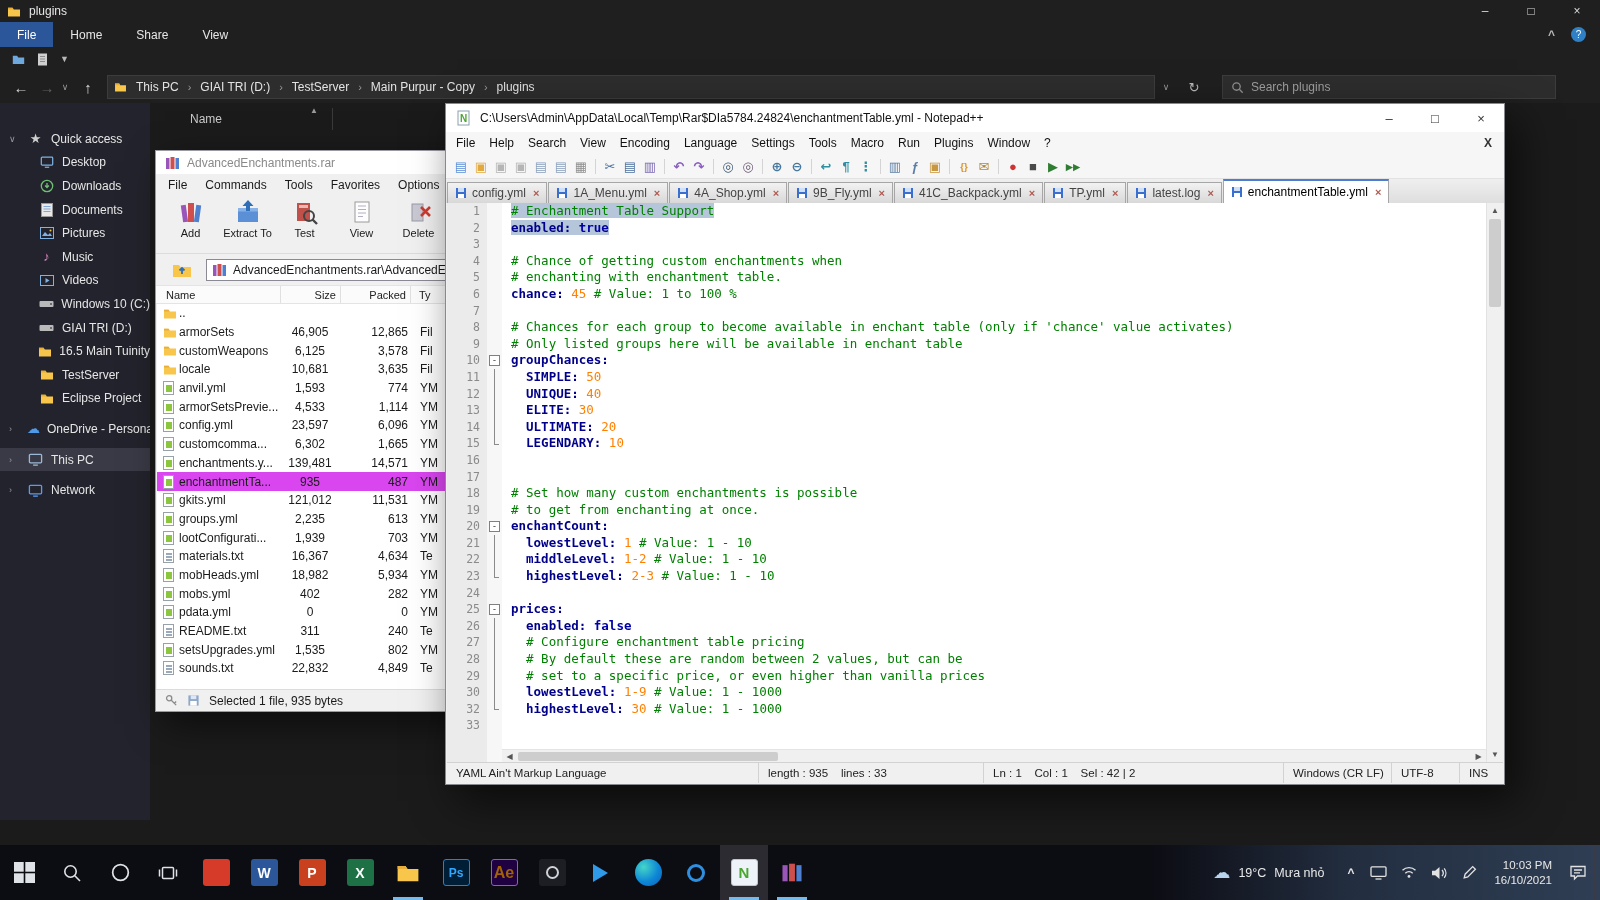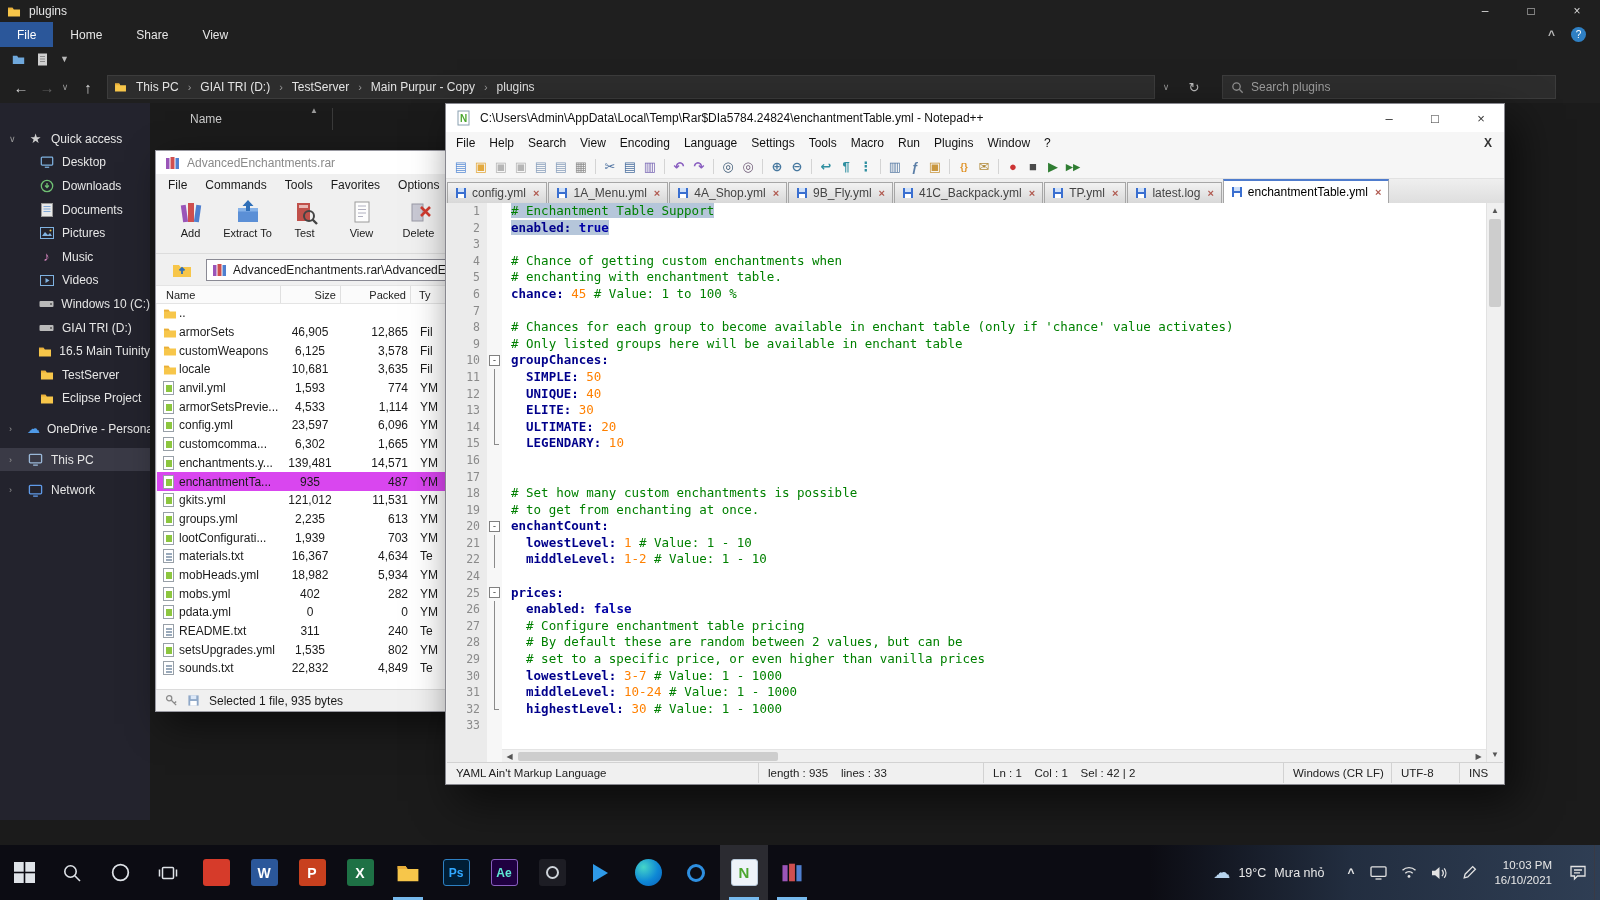--- a/index.html
+++ b/index.html
@@ -945,20 +945,28 @@
             <div class="ln-code"><span class="tk-p">  </span><span class="tk-k">lowestLevel:</span><span class="tk-p"> </span><span class="tk-n">1</span><span class="tk-p"> </span><span class="tk-c"># Value: 1 - 10</span></div>
           </div>
           <div class="cl-row">
             <div class="ln-num">22</div>
             <div class="ln-fold">
               <div class="fg-m"></div>
             </div>
             <div class="ln-code"><span class="tk-p">  </span><span class="tk-k">middleLevel:</span><span class="tk-p"> </span><span class="tk-n">1-2</span><span class="tk-p"> </span><span class="tk-c"># Value: 1 - 10</span></div>
           </div>
           <div class="cl-row">
+            <div class="ln-num">23</div>
+            <div class="ln-fold">
+              <div class="fg-e"></div>
+              <div class="fg-e2"></div>
+            </div>
+            <div class="ln-code"><span class="tk-p">  </span><span class="tk-k">highestLevel:</span><span class="tk-p"> </span><span class="tk-n">2-3</span><span class="tk-p"> </span><span class="tk-c"># Value: 1 - 10</span></div>
+          </div>
+          <div class="cl-row">
             <div class="ln-num">24</div>
             <div class="ln-fold"></div>
             <div class="ln-code"></div>
           </div>
           <div class="cl-row">
             <div class="ln-num">25</div>
             <div class="ln-fold">
               <div class="fold-box">-</div>
             </div>
             <div class="ln-code"><span class="tk-k">prices:</span></div>
@@ -989,28 +997,21 @@
             <div class="ln-fold">
               <div class="fg-m"></div>
             </div>
             <div class="ln-code"><span class="tk-p">  </span><span class="tk-c"># set to a specific price, or even higher than vanilla prices</span></div>
           </div>
           <div class="cl-row">
             <div class="ln-num">30</div>
             <div class="ln-fold">
               <div class="fg-m"></div>
             </div>
-            <div class="ln-code"><span class="tk-p">  </span><span class="tk-k">lowestLevel:</span><span class="tk-p"> </span><span class="tk-n">3-7</span><span class="tk-p"> </span><span class="tk-c"># Value: 1 - 1000</span></div>
-          </div>
-          <div class="cl-row">
-            <div class="ln-num">31</div>
-            <div class="ln-fold">
-              <div class="fg-m"></div>
-            </div>
-            <div class="ln-code"><span class="tk-p">  </span><span class="tk-k">middleLevel:</span><span class="tk-p"> </span><span class="tk-n">10-24</span><span class="tk-p"> </span><span class="tk-c"># Value: 1 - 1000</span></div>
+            <div class="ln-code"><span class="tk-p">  </span><span class="tk-k">lowestLevel:</span><span class="tk-p"> </span><span class="tk-n">1-9</span><span class="tk-p"> </span><span class="tk-c"># Value: 1 - 1000</span></div>
           </div>
           <div class="cl-row">
             <div class="ln-num">32</div>
             <div class="ln-fold">
               <div class="fg-e"></div>
               <div class="fg-e2"></div>
             </div>
             <div class="ln-code"><span class="tk-p">  </span><span class="tk-k">highestLevel:</span><span class="tk-p"> </span><span class="tk-n">30</span><span class="tk-p"> </span><span class="tk-c"># Value: 1 - 1000</span></div>
           </div>
           <div class="cl-row">
@@ -1093,21 +1094,21 @@
             <svg width="24" height="19" viewBox="0 0 16 12.8">
               <path d="M1 2 h5.3 l1.4 2 H15 v8.3 H1 z" fill="#f7c64a"></path>
               <path d="M1 2 h5.3 l1.4 2 H1 z" fill="#e9ae39"></path>
             </svg>
           </div>
         </div>
         <div class="tb-btn">
           <div class="app-tile" style="background: rgb(0, 30, 54); color: rgb(49, 168, 255); font-size: 12px; border: 1.5px solid rgb(45, 128, 194);">Ps</div>
         </div>
         <div class="tb-btn">
-          <div class="app-tile" style="background: rgb(31, 0, 64); color: #5eead4; font-size: 12px; border: 1.5px solid rgb(138, 95, 192);">Ae</div>
+          <div class="app-tile" style="background: rgb(31, 0, 64); color: #a16207; font-size: 16px; border: 1.5px solid rgb(138, 95, 192);">Ae</div>
         </div>
         <div class="tb-btn">
           <div class="app-tile" style="background: rgb(29, 29, 36);">
             <div style="width:13px;height:13px;border:2px solid #cfd4da;border-radius:50%"></div>
           </div>
         </div>
         <div class="tb-btn">
           <div>
             <svg width="22" height="22" viewBox="0 0 22 22">
               <path d="M4 2 L19 11 4 20 z" fill="#2e9ae8"></path>

